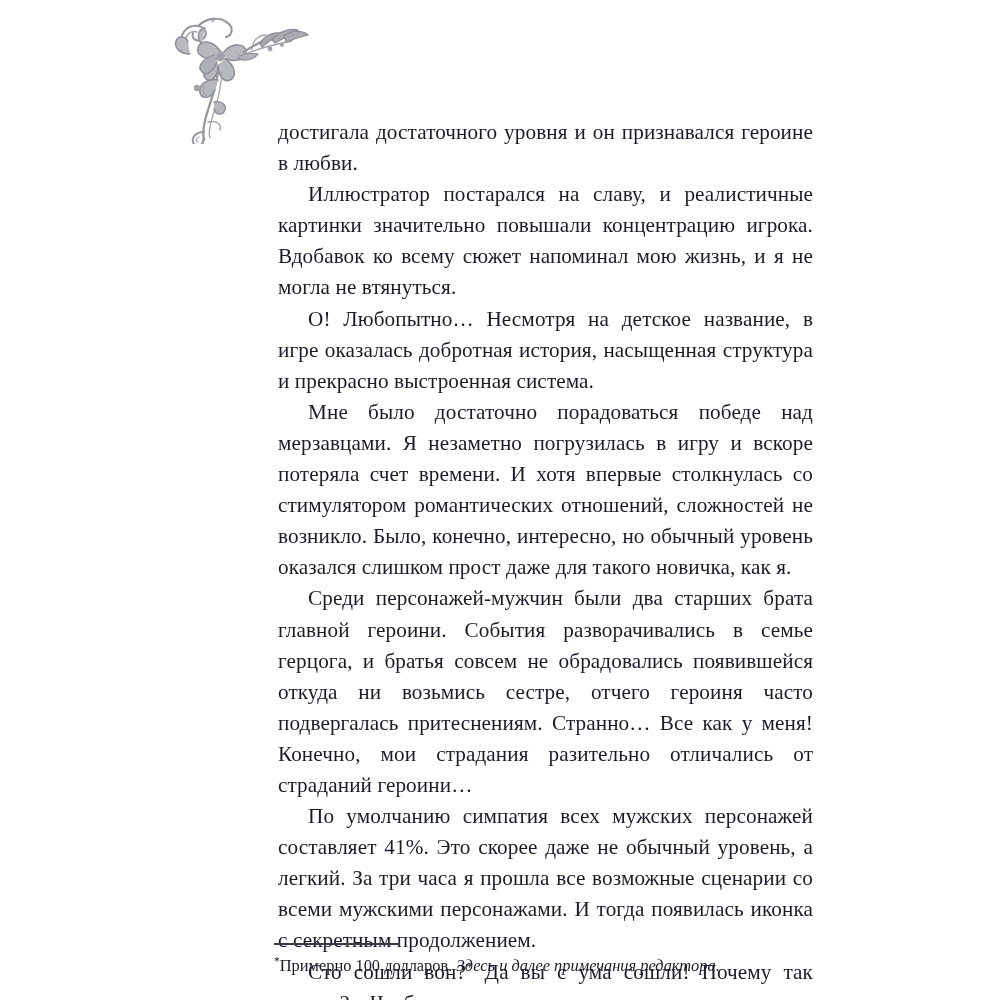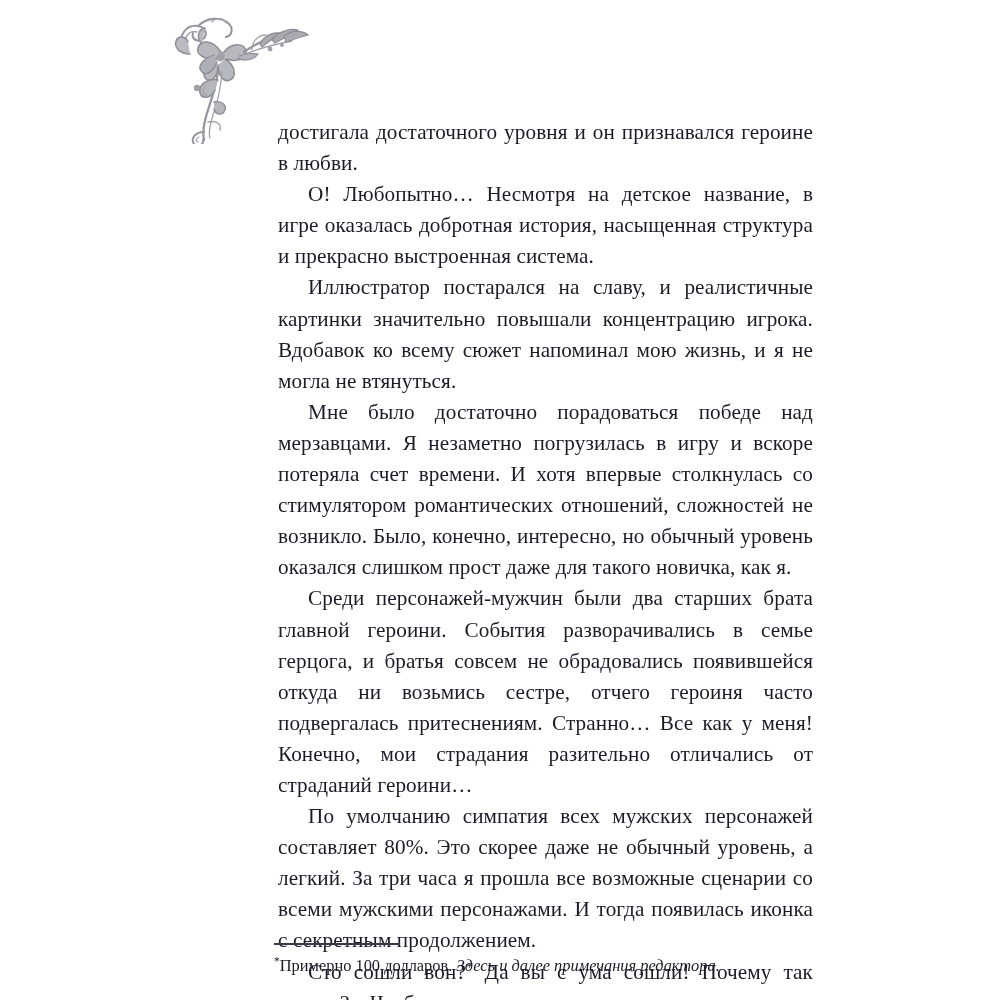--- a/index.html
+++ b/index.html
@@ -135,25 +135,25 @@
 
         <path d="M32,118 C24,118 18,124 22,130 C25,134 32,131 31,126" stroke="#8e8e96" stroke-width="2"></path>
         <path d="M27,123 C24,124 23,127 26,128" stroke="#9a9aa2" stroke-width="1.2"></path>
         <path d="M36,108 C44,106 50,110 48,116" stroke="#9a9aa2" stroke-width="1.4"></path>
       </g>
     </svg>
   </div>
 
   <div id="text-column">
     <p class="para first">достигала достаточного уровня и он признавался героине в любви.</p>
+    <p class="para">Иллюстратор постарался на славу, и реалистичные картинки значительно повышали концентрацию игрока. Вдобавок ко всему сюжет напоминал мою жизнь, и я не могла не втянуться.</p>
     <p class="para">О! Любопытно… Несмотря на детское название, в игре оказалась добротная история, насыщенная структура и прекрасно выстроенная система.</p>
-    <p class="para">Иллюстратор постарался на славу, и реалистичные картинки значительно повышали концентрацию игрока. Вдобавок ко всему сюжет напоминал мою жизнь, и я не могла не втянуться.</p>
     <p class="para">Мне было достаточно порадоваться победе над мерзавцами. Я незаметно погрузилась в игру и вскоре потеряла счет времени. И хотя впервые столкнулась со стимулятором романтических отношений, сложностей не возникло. Было, конечно, интересно, но обычный уровень оказался слишком прост даже для такого новичка, как я.</p>
     <p class="para">Среди персонажей-мужчин были два старших брата главной героини. События разворачивались в семье герцога, и братья совсем не обрадовались появившейся откуда ни возьмись сестре, отчего героиня часто подвергалась притеснениям. Странно… Все как у меня! Конечно, мои страдания разительно отличались от страданий героини…</p>
-    <p class="para">По умолчанию симпатия всех мужских персонажей составляет 80%. Это скорее даже не обычный уровень, а легкий. За три часа я прошла все возможные сценарии со всеми мужскими персонажами. И тогда появилась иконка с секретным продолжением.</p>
+    <p class="para">По умолчанию симпатия всех мужских персонажей составляет 41%. Это скорее даже не обычный уровень, а легкий. За три часа я прошла все возможные сценарии со всеми мужскими персонажами. И тогда появилась иконка с секретным продолжением.</p>
     <p class="para"><span>Сто сошли вон?</span><span class="fn-ref">*</span><span> Да вы с ума сошли! Почему так дорого? Чтобы посмотреть секретное продолжение, требовалось</span></p>
   </div>
 
   <div id="footnote">
     <div id="footnote-rule"></div>
     <p id="footnote-text"><span class="marker">*</span><span>Примерно 100 долларов.</span> <span class="ital">Здесь и далее примечания редактора.</span></p>
   </div>
 
 </div>
 

